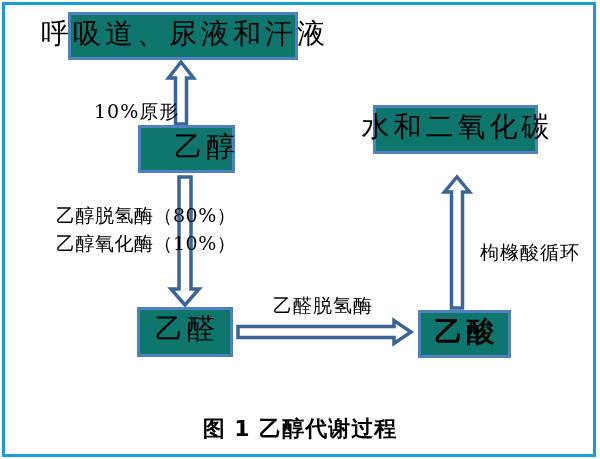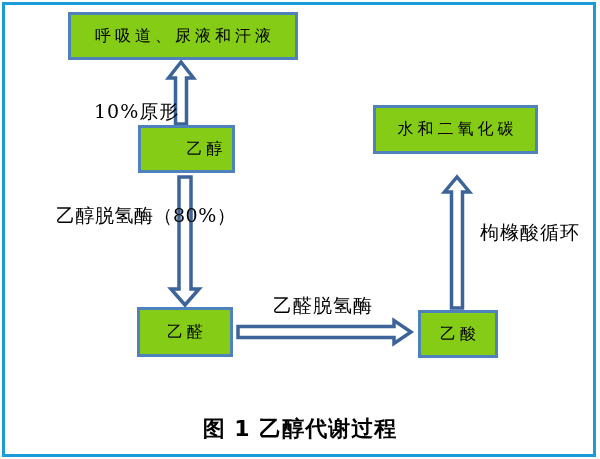--- a/index.html
+++ b/index.html
@@ -14,25 +14,24 @@
   }
   .frame {
     position: absolute;
     left: 2px; top: 2px; right: 4px; bottom: 2px;
     border: 3px solid #1b9cd8;
     pointer-events: none;
   }
   .node {
     position: absolute;
     border: 3.5px solid #4f81bd;
-    background: #84cc16;
+    background: #0f766e;
     display: flex;
-    align-items: center;
     justify-content: center;
-    font-size: 16px;
+    font-size: 28px;
     letter-spacing: 4px;
     box-sizing: border-box;
     white-space: nowrap;
   }
   .node span { margin-left: 4px; } 
   .lbl {
     position: absolute;
     font-size: 19px;
     white-space: nowrap;
     letter-spacing: 1px;
@@ -77,30 +76,31 @@
   </div>
 
   <div class="node" style="left:373px; top:105px; width:165px; height:49px;">
     <span>水和二氧化碳</span>
   </div>
 
   <div class="node" style="left:137px; top:307px; width:96px; height:50px;">
     <span>乙醛</span>
   </div>
 
-  <div class="node" style="left:418px; top:310px; width:80px; height:48px;">
+  <div class="node" style="left:418px; top:310px; width:93px; height:48px;font-weight:bold;">
     <span>乙酸</span>
   </div>
 
   <div class="lbl" style="left:94px; top:99px;">10%原形</div>
 
   <div class="lbl enzymes" style="left:8px; top:201px;">
     <div>乙醇脱氢酶（80%）</div>
+    <div>乙醇氧化酶（10%）</div>
   </div>
 
   <div class="lbl" style="left:267px; top:293px;margin-left:6px;">乙醛脱氢酶</div>
 
 
-  <div class="lbl" style="left:480px; top:220px;">枸橼酸循环</div>
+  <div class="lbl" style="left:480px; top:240px;">枸橼酸循环</div>
 
   <div class="caption">图 1 乙醇代谢过程</div>
 
 </div>
 
 </body></html>

